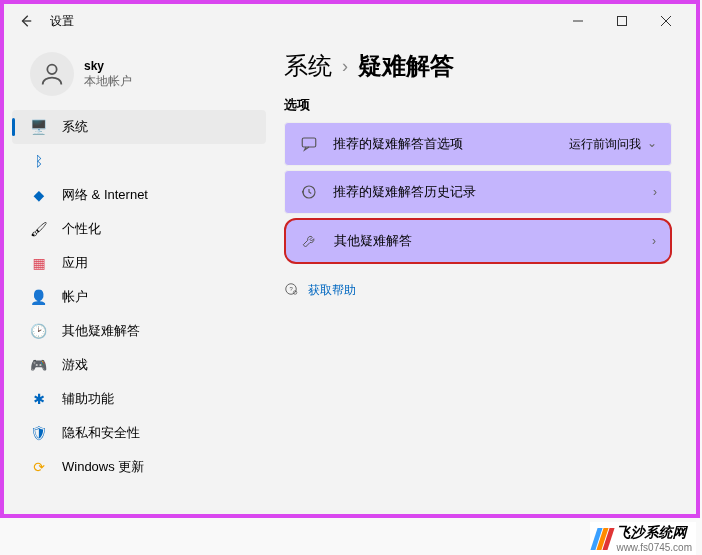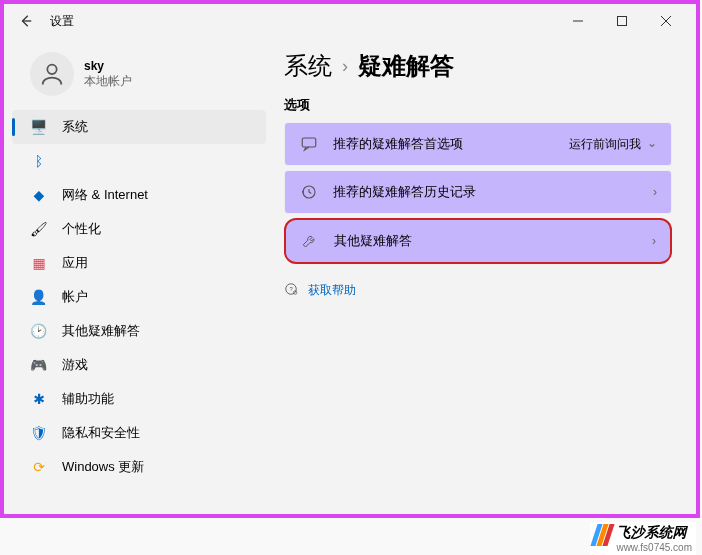--- a/index.html
+++ b/index.html
@@ -34,21 +34,21 @@
   .row .ricon { width: 20px; margin-right: 14px; color: #555; display: flex; align-items: center; justify-content: center; }
   .row .rtext { flex: 1; }
   .row .rtext .rtitle { font-size: 13px; }
   .row .rtext .rsub { font-size: 11px; color: #666; }
   .row .ract { font-size: 12px; display: flex; gap: 6px; }
   .row .chev { color: #666; font-size: 12px; }
   .highlight { border: 2px solid #c22; border-radius: 12px; }
   .links { margin-top: 18px; }
   .links .link { display: flex; align-items: flex-end; gap: 8px; font-size: 12px; color: #0067c0; margin-bottom: 8px; cursor: pointer; }
   .links .licon { width: 16px; color: #555; }
-  .watermark { position: absolute; right: 6px; bottom: 0; display: flex; align-items: flex-start; gap: 4px; font-size: 14px; background: #fff; padding: 2px 4px; }
+  .watermark { position: absolute; right: 6px; bottom: 0; display: flex; align-items: flex-end; gap: 4px; font-size: 14px; background: #fff; padding: 2px 4px; }
   .watermark .bars span { display: inline-block; width: 5px; height: 22px; transform: skewX(-18deg); margin-right: 1px; }
   .watermark .bars span:nth-child(1){background:#3aa0ff;} .watermark .bars span:nth-child(2){background:#ff8a00;} .watermark .bars span:nth-child(3){background:#e03535;}
   .watermark .wtext { font-weight: 700; font-style: italic; }
   .watermark .wurl { font-size: 10px; color: #777; display: block; font-weight: 400; font-style: normal; }
 </style>
 </head>
 <body>
 
 <div class="window">
   <div class="titlebar">

